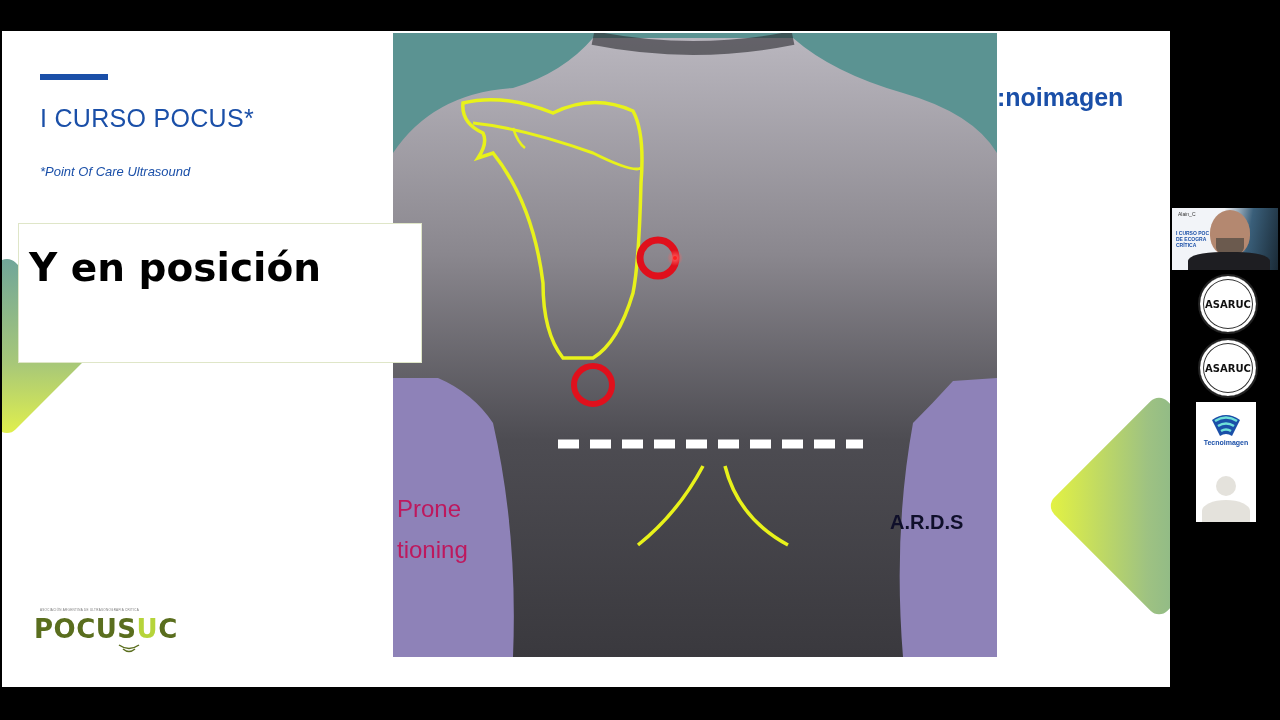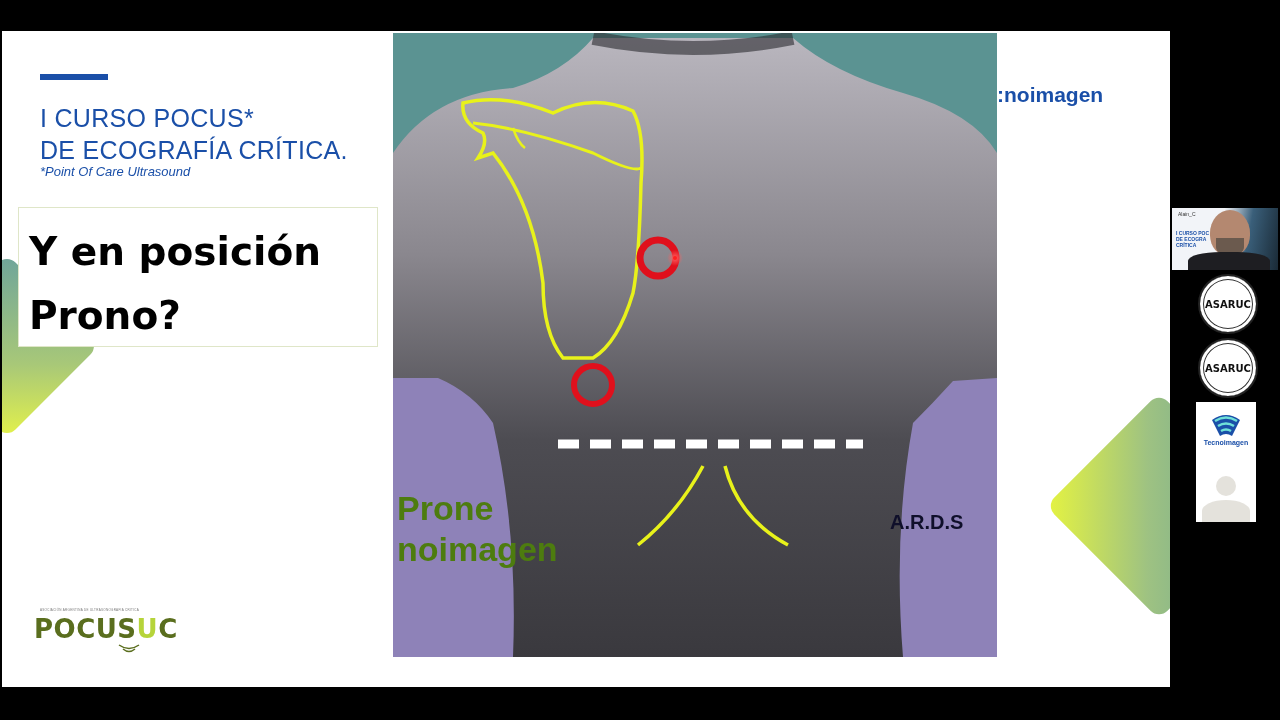--- a/index.html
+++ b/index.html
@@ -1,34 +1,34 @@
 <!DOCTYPE html>
 <html><head>
 <meta charset="utf-8">
 <style>
   html, body { margin:0; padding:0; }
   body { width:1280px; height:720px; background:#000; position:relative; overflow:hidden; font-family:"Liberation Sans", sans-serif; }
   .slide { position:absolute; left:2px; top:31px; width:1168px; height:656px; background:#fff; overflow:hidden; }
   .accent-bar { position:absolute; left:38px; top:43px; width:68px; height:6px; background:#1a4fa8; }
   .course-title { position:absolute; left:38px; top:71px; color:#1a4fa8; font-size:25px; line-height:32px; letter-spacing:0.3px; }
   .course-sub { position:absolute; left:38px; top:133px; color:#1a4fa8; font-size:13px; font-style:italic; }
-  .question-box { position:absolute; left:16px; top:176px; width:358px; height:138px; border:1px solid #dfe6c8; background:#fff; z-index:3; }
+  .question-box { position:absolute; left:16px; top:192px; width:358px; height:138px; border:1px solid #dfe6c8; background:#fff; z-index:3;padding-left:44px; }
   .question-text { position:absolute; left:10px; top:12px; font-family:"DejaVu Sans", sans-serif; font-weight:bold; font-size:39px; line-height:64px; color:#000; }
   .deco-left { position:absolute; left:-60px; top:250px; width:130px; height:130px; transform:rotate(45deg); border-radius:12px;
      background:linear-gradient(135deg,#6ea49b 0%,#a8c878 60%,#e4f24a 100%); z-index:1; }
   .deco-right { position:absolute; left:1077px; top:395px; width:160px; height:160px; transform:rotate(45deg); border-radius:12px;
      background:linear-gradient(225deg,#5f9e98 0%,#9ec282 55%,#e6f440 100%); z-index:1; }
-  .brand-right { position:absolute; left:995px; top:52px; color:#1a4fa8; font-weight:bold; font-size:21px; }
+  .brand-right { position:absolute; left:995px; top:52px; color:#1a4fa8; font-weight:bold; font-size:25px; }
   .logo { position:absolute; left:32px; top:577px; }
   .logo-small { font-size:3px; color:#777; letter-spacing:0.3px; margin-left:6px; height:6px; }
   .logo-main { font-family:"DejaVu Sans", sans-serif; font-weight:bold; font-size:26px; color:#5a6e1e; letter-spacing:0.5px; }
   .logo-main .u { color:#b6d43a; }
   .image-panel { position:absolute; left:391px; top:2px; width:604px; height:624px; overflow:hidden; z-index:2; }
   .image-panel svg { display:block; }
-  .label-prone { position:absolute; left:4px; top:455px; font-weight:bold; font-size:34px; line-height:41px; color:#4d7c0f; }
+  .label-prone { position:absolute; left:4px; top:455px; font-weight:normal; font-size:24px; line-height:41px; color:#be185d; }
   .label-ards { position:absolute; left:497px; top:478px; font-weight:bold; font-size:20px; color:#0f0f2a; }
   .participants { position:absolute; left:1172px; top:208px; width:108px; }
   .tile-video { width:106px; height:62px; background:#2b2b2b; position:relative; overflow:hidden; }
   .tile-video .bg { position:absolute; inset:0; background:linear-gradient(100deg,#f2f4f8 0%,#f2f4f8 45%,#3a5f7a 70%,#1a2a36 100%); }
   .tile-video .mini { position:absolute; left:4px; top:22px; font-size:5px; color:#1a4fa8; font-weight:bold; line-height:6px; }
   .tile-video .name { position:absolute; left:6px; top:3px; font-size:5px; color:#333; }
   .tile-video .face { position:absolute; left:38px; top:2px; width:40px; height:46px; border-radius:50% 50% 45% 45%; background:#b48870; }
   .tile-video .beard { position:absolute; left:44px; top:30px; width:28px; height:18px; border-radius:0 0 50% 50%; background:#6b5a4e; }
   .tile-video .shirt { position:absolute; left:16px; top:44px; width:82px; height:22px; border-radius:40% 40% 0 0; background:#1e1e22; }
   .badge { width:56px; height:56px; margin:4px 0 0 26px; border-radius:50%; background:#fff; border:2px solid #222; box-shadow:inset 0 0 0 3px #fff, inset 0 0 0 4px #333; display:flex; align-items:center; justify-content:center; }
@@ -42,28 +42,26 @@
 </head>
 <body>
 
 <div class="slide">
   <div class="deco-left"></div>
   <div class="deco-right"></div>
 
   <div class="accent-bar"></div>
   <div class="course-title">
     <div>I CURSO POCUS*</div>
-    <div>DE ECOGRAFÍA CRÍTICA.</div>
   </div>
   <div class="course-sub">*Point Of Care Ultrasound</div>
 
   <div class="question-box">
     <div class="question-text">
       <div>Y en posición</div>
-      <div>Prono?</div>
     </div>
   </div>
 
   <div class="brand-right">:noimagen</div>
 
   <div class="logo">
     <div class="logo-small">ASOCIACIÓN ARGENTINA DE ULTRASONOGRAFÍA CRÍTICA</div>
     <div class="logo-main"><span>POCUS</span><span class="u">U</span><span>C</span></div>
     <svg width="30" height="10" style="margin-left:80px;display:block">
       <path d="M5 1 Q15 8 25 1" stroke="#5a6e1e" stroke-width="1.5" fill="none"></path>
@@ -99,21 +97,21 @@
       <circle cx="282" cy="225" r="2" fill="#ff2020"></circle>
       <ellipse cx="200" cy="352" rx="19" ry="19" stroke="#e0101c" stroke-width="6" fill="none"></ellipse>
 
       <line x1="165" y1="411" x2="470" y2="411" stroke="#ffffff" stroke-width="9" stroke-dasharray="21 11"></line>
 
       <path d="M310 433 Q285 480 245 512" stroke="#e8f21a" stroke-width="3.5" fill="none"></path>
       <path d="M332 433 Q345 485 395 512" stroke="#e8f21a" stroke-width="3.5" fill="none"></path>
     </svg>
     <div class="label-prone">
       <div>Prone</div>
-      <div>noimagen</div>
+      <div>tioning</div>
     </div>
     <div class="label-ards">A.R.D.S</div>
   </div>
 </div>
 
 <div class="participants">
   <div class="tile-video">
     <div class="bg"></div>
     <div class="name">Alain_C</div>
     <div class="mini">

